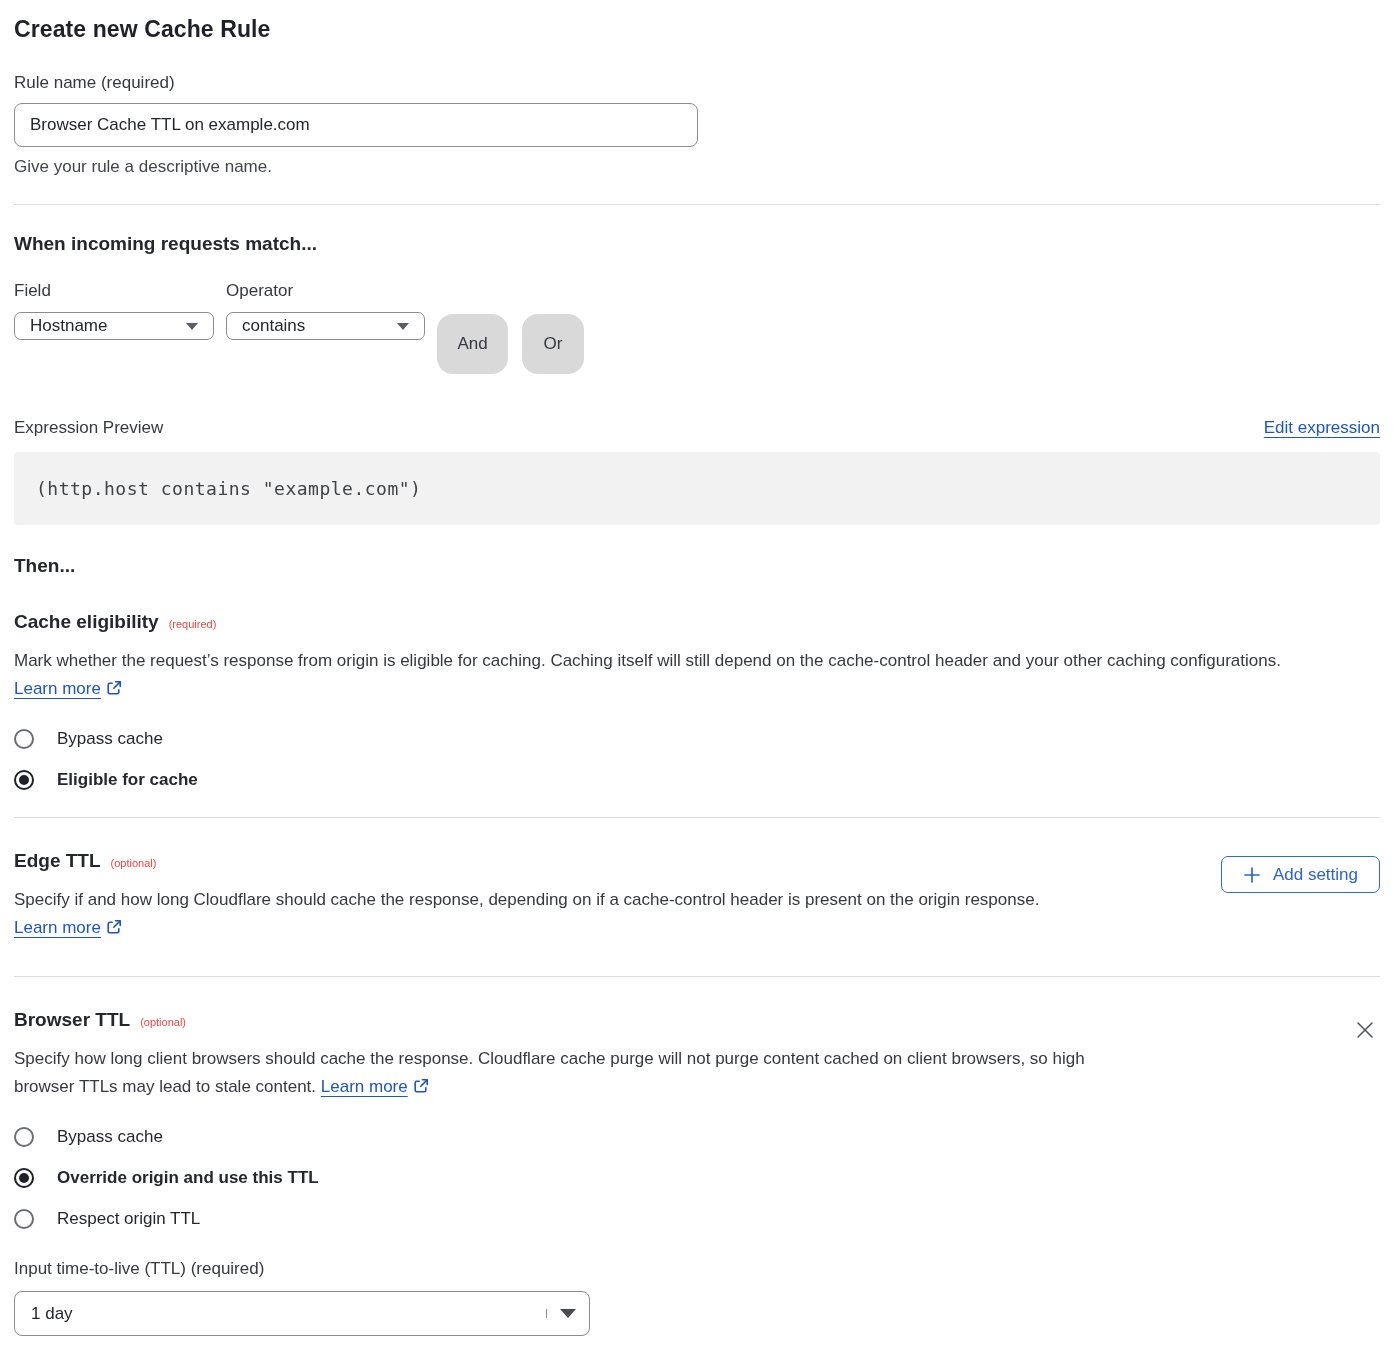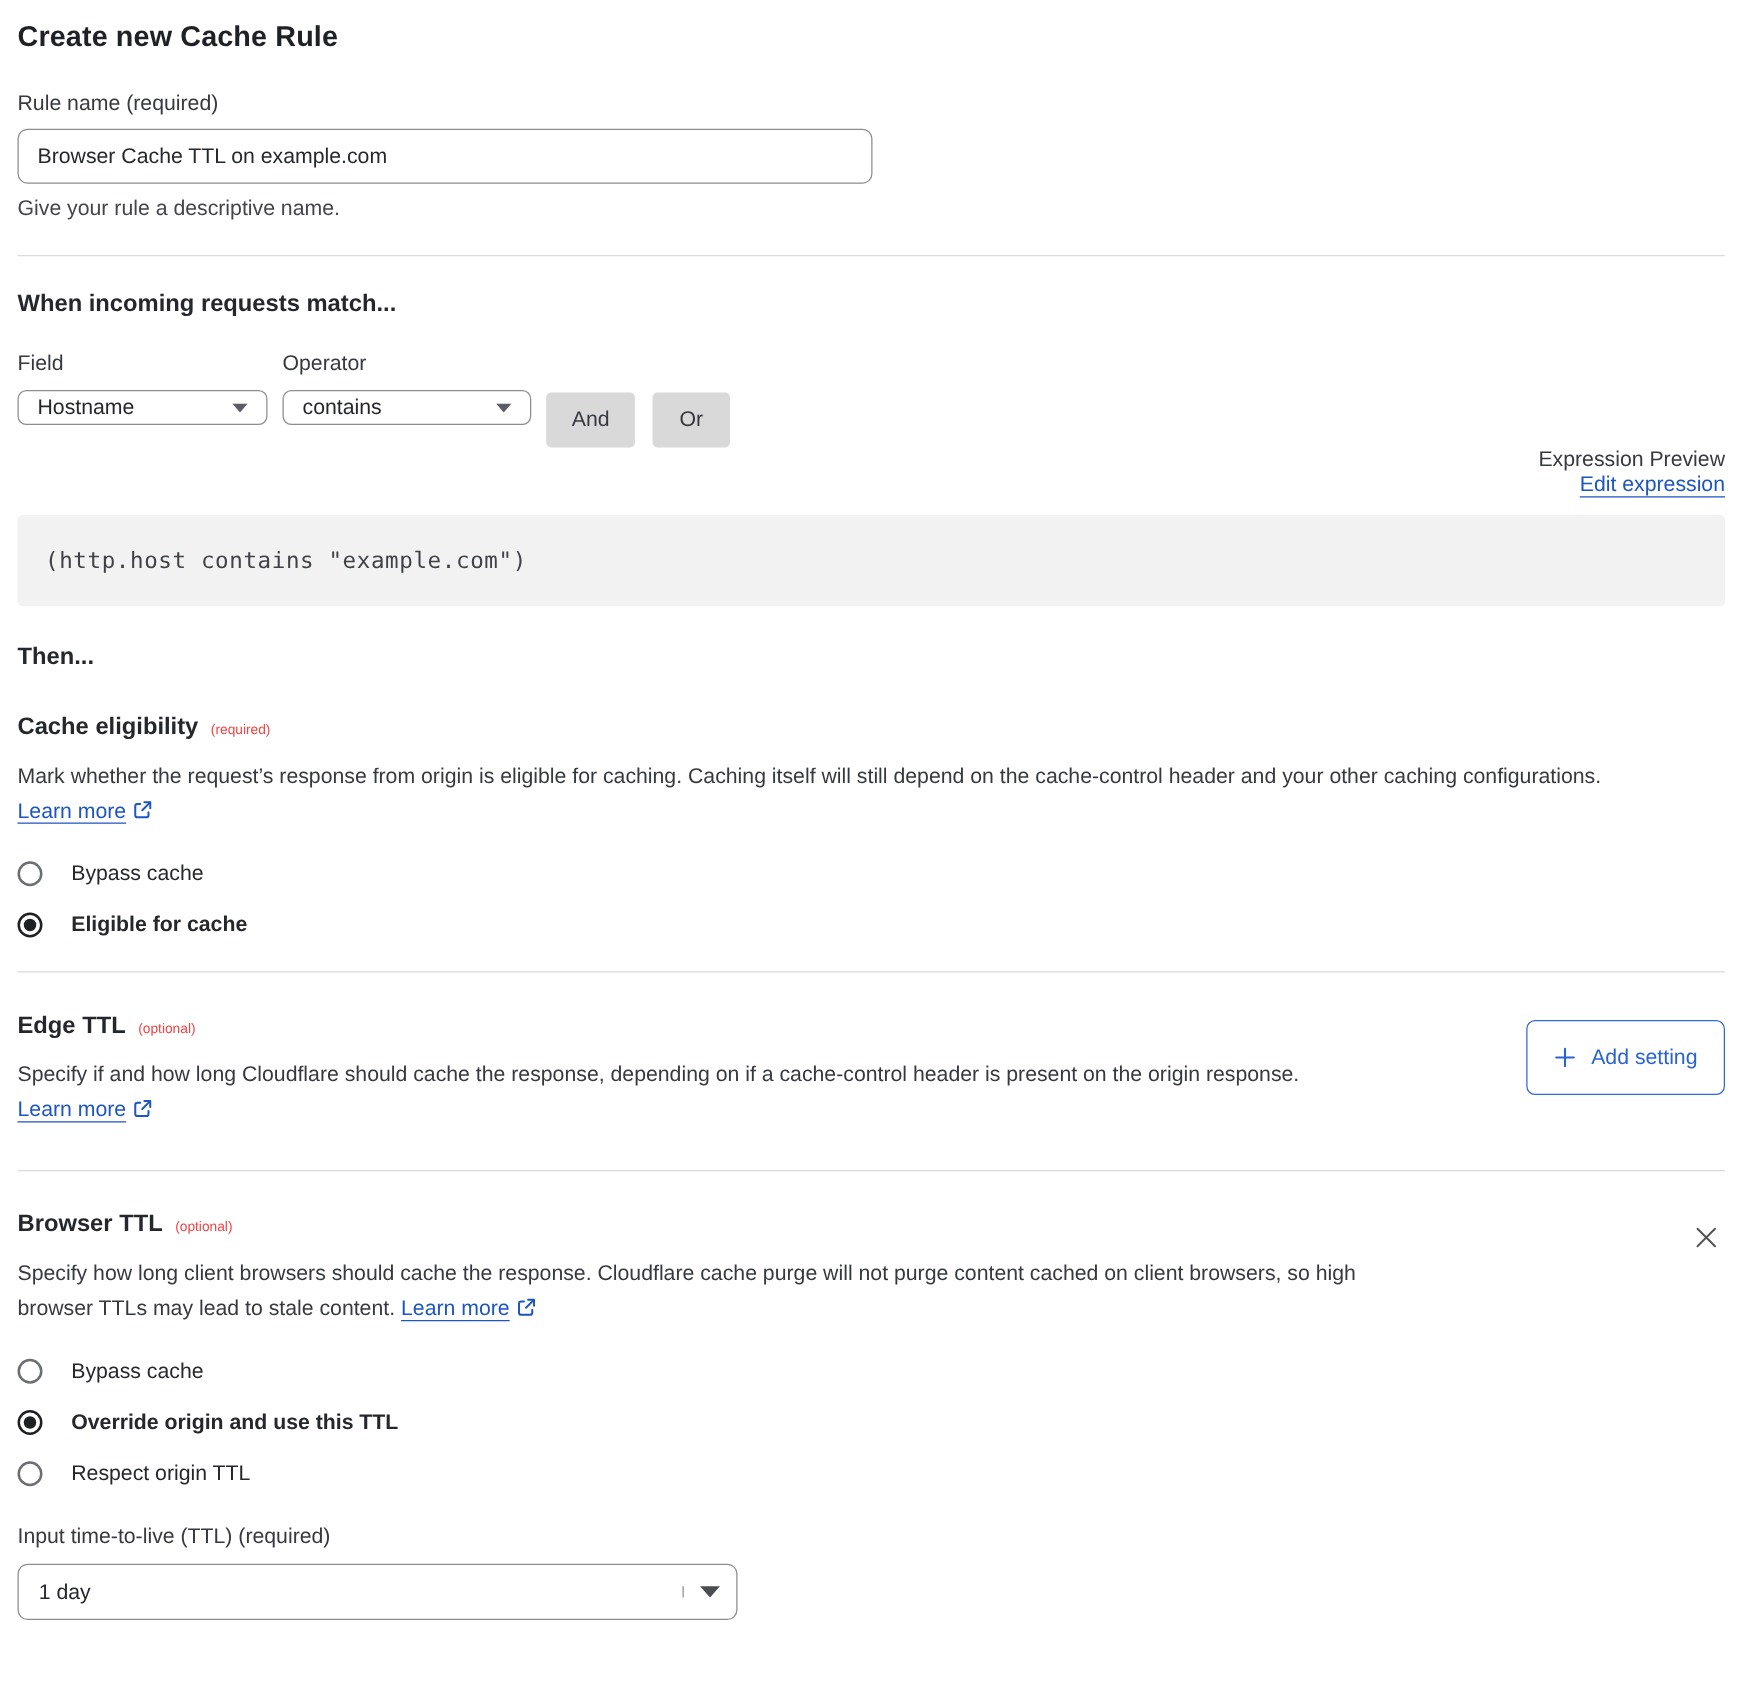--- a/index.html
+++ b/index.html
@@ -48,30 +48,30 @@
   .caret-down {
     width: 0; height: 0;
     border-left: 6px solid transparent; border-right: 6px solid transparent;
     border-top: 7px solid #5a5d63;
   }
   .value-input {
     width: 100%;
     background: #e9effc; border: 1px solid #93a7d2;
   }
   .logic-btn {
-    height: 44px; border: none; border-radius: 4px; background: #d9d9d9;
+    height: 60px; border: none; border-radius: 16px; background: #d9d9d9;
     color: #36393f; font-family: inherit; font-size: 17px; cursor: pointer;
     margin-top: 33px;
   }
   .and-btn { width: 71px; }
   .or-btn  { width: 62px; margin-left: 2px; }
 
   .preview-row {
     display: flex; justify-content: space-between; align-items: flex-end;
-    flex-direction: column;
+    margin-top: 44px;
   }
   a.link {
     color: #1d56c1; text-decoration: underline; text-underline-offset: 4px;
     font-size: 17px; cursor: pointer;
   }
   .code-block {
     margin-top: 14px; background: #f2f2f2; border-radius: 4px;
     padding: 26px 22px;
     font-family: "DejaVu Sans Mono", "Liberation Mono", monospace;
     font-size: 18px; color: #3f4247; letter-spacing: 0.5px;
@@ -102,21 +102,21 @@
   .radio-row.checked .radio-dot { background: #1d2025; }
   .radio-label { font-size: 17px; color: #24272c; }
   .radio-row.checked .radio-label { font-weight: 700; }
 
   .section-header-row {
     display: flex; justify-content: space-between; align-items: flex-start;
     margin-top: 32px;
   }
   .add-setting-btn {
     display: flex; align-items: center; gap: 12px;
-    height: 60px; padding: 0 21px; background: #fff;
+    height: 37px; padding: 0 21px; background: #fff;
     border: 1px solid #3168d9; border-radius: 7px;
     color: #2b63d3; font-family: inherit; font-size: 17px; cursor: pointer;
     margin-top: 6px;
     margin-left: 25px;
   }
   .close-btn {
     background: none; border: none; cursor: pointer; padding: 4px; margin-top: 6px;
     line-height: 0;
   }
 

